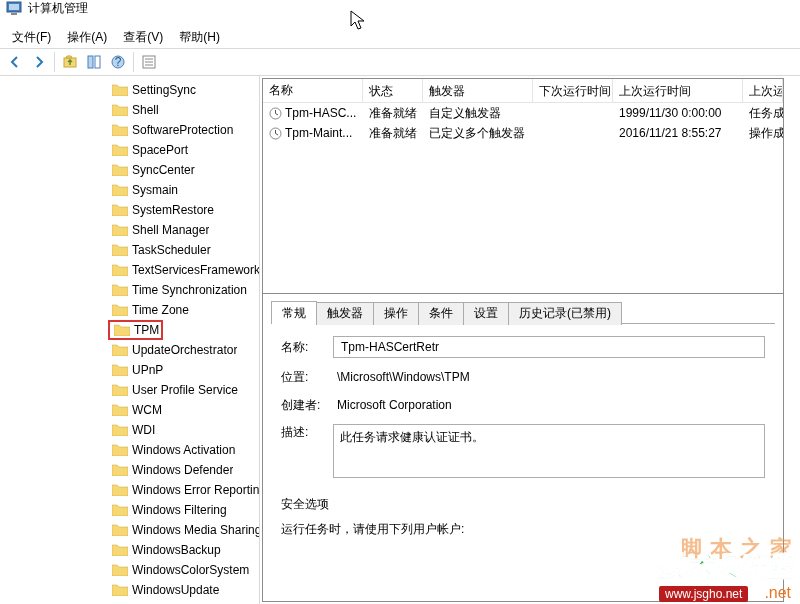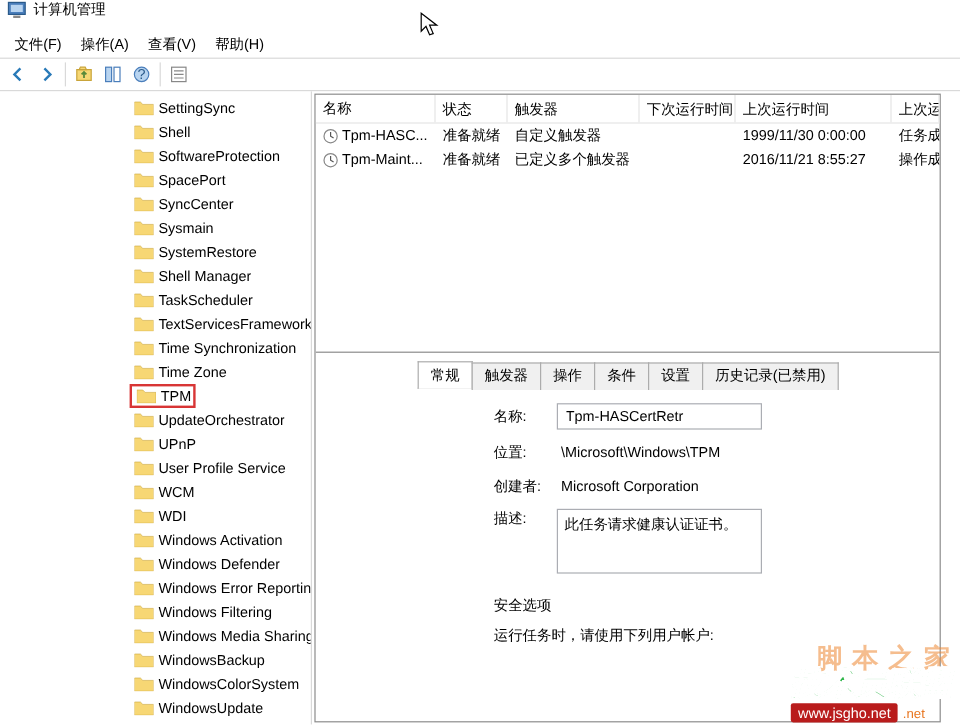--- a/index.html
+++ b/index.html
@@ -26,35 +26,35 @@
 .th { padding: 4px 6px; border-right: 1px solid #e5e5e5; overflow: hidden; white-space: nowrap; }
 .task-row { display: flex; height: 20px; align-items: center; cursor: default; }
 .td { padding: 2px 6px; overflow: hidden; white-space: nowrap; }
 .col-name { width: 100px; display:flex; align-items:center; gap:3px; }
 .col-state { width: 60px; }
 .col-trigger { width: 110px; }
 .col-next { width: 80px; }
 .col-last { width: 130px; }
 .col-result { width: 40px; }
 .clock-icon { width:13px; height:13px; flex-shrink:0; }
-.details-area { flex: 1; display: flex; flex-direction: column; padding: 6px 8px; overflow: hidden; align-items: center; }
+.details-area { flex: 1; display: flex; flex-direction: column; padding: 6px 8px; overflow: hidden; }
 .tabs { display: flex; border-bottom: 1px solid #acacac; height: 24px; }
 .tab { padding: 3px 10px; border: 1px solid #acacac; border-bottom: none; margin-right: -1px; background: #fff; cursor: default; position: relative; top: 1px; }
 .tab.inactive { background: #f0f0f0; top: 2px; padding: 2px 10px; }
 .tab-body { padding: 12px 10px 4px 10px; flex:1; overflow:hidden; }
 .form-row { display: flex; align-items: center; margin-bottom: 10px; }
 .form-label { width: 52px; }
 .form-input { flex: 1; height: 22px; border: 1px solid #abadb3; padding: 2px 7px; background: #fff; }
 .form-value { flex: 1; padding: 2px 4px; }
 .desc-box { flex:1; border: 1px solid #abadb3; padding: 4px 6px; height: 54px; margin-bottom: 8px; }
 .section-label { margin: 8px 0 8px 0; }
 .watermark { position: absolute; right: 6px; bottom: 2px; pointer-events: none; }
 .watermark .big { font-size: 26px; font-weight: bold; font-style: italic; color: #2fb64a; -webkit-text-stroke: 1px #fff; text-shadow: 1px 1px 0 #fff, -1px -1px 0 #fff, 1px -1px 0 #fff, -1px 1px 0 #fff; letter-spacing: 1px; }
 .watermark .url { font-size: 12px; color: #fff; background: #b91c1c; padding: 1px 6px; border-radius: 2px; display: inline-block; margin-top: -2px; }
-.watermark .small { font-size: 11px; color: #e87722; margin-left: 4px; }
+.watermark .small { font-size: 16px; color: #e87722; margin-left: 16px; }
 .watermark2 { position:absolute; right:0; bottom:40px; color:#ee8833; font-size:22px; font-weight:bold; opacity:0.55; letter-spacing:8px; pointer-events:none;}
 .cursor-arrow { position:absolute; left:350px; top:10px; pointer-events:none; }
 </style>
 </head>
 <body>
 
 <div class="window">
   <div class="titlebar">
     <svg class="app-icon" viewBox="0 0 16 16">
         <rect x="1" y="2" width="14" height="10" fill="#4a7ebb" stroke="#2a5a8a"></rect>

